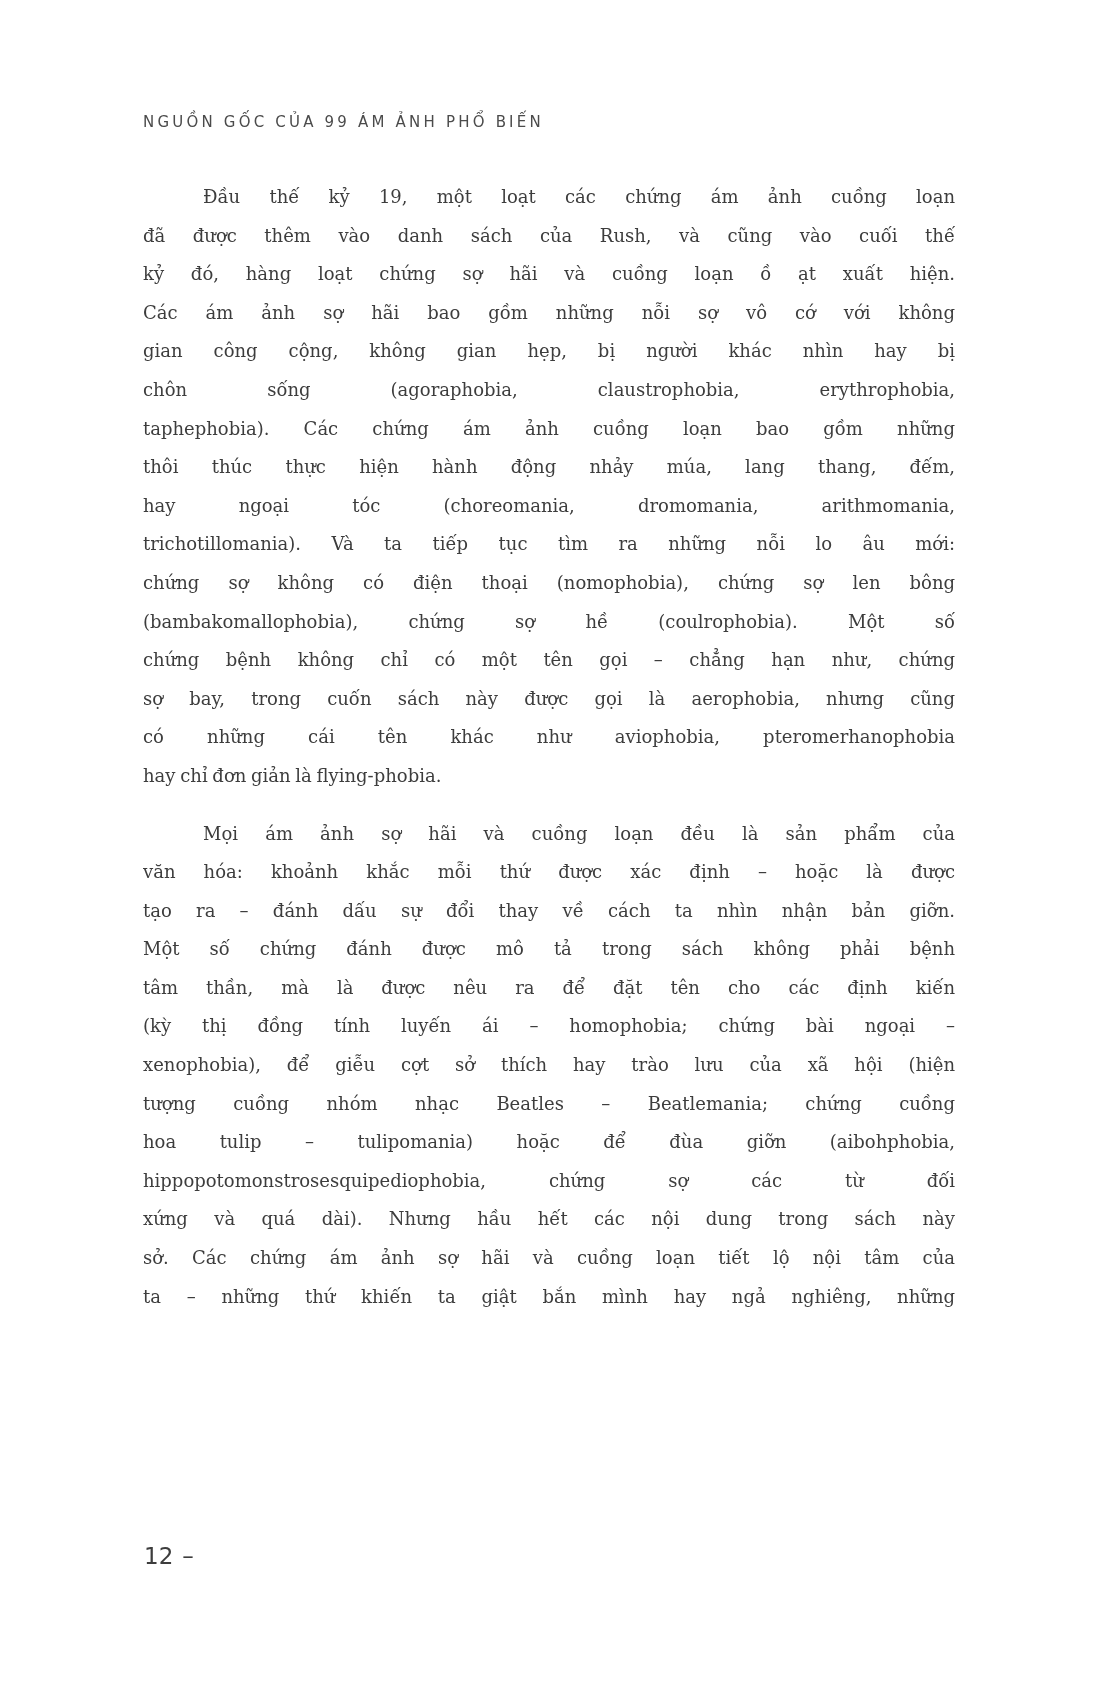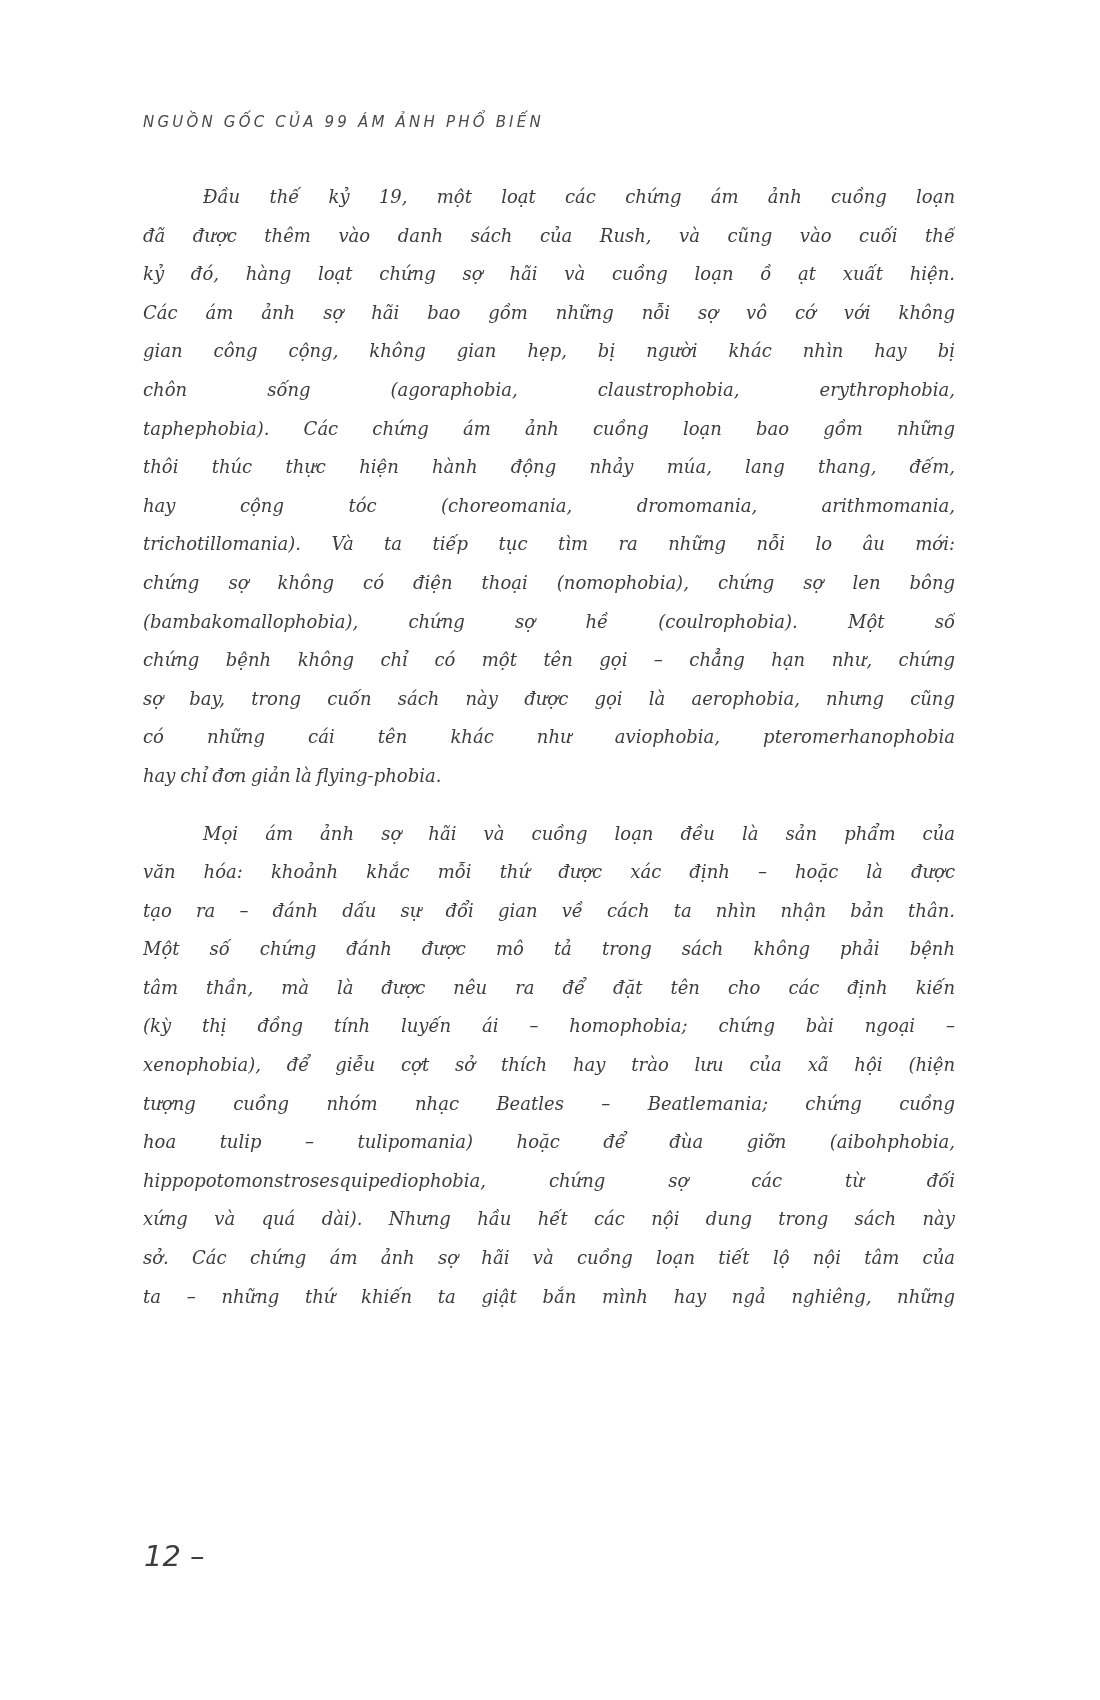--- a/index.html
+++ b/index.html
@@ -8,21 +8,20 @@
     background: #e8e8e8;
   }
   .page {
     position: relative;
     width: 1100px;
     height: 1700px;
     margin: 0 auto;
     background: var(--bg, #ffffff);
     overflow: hidden;
     font-family: "DejaVu Serif", serif;
-    font-style: italic;
   }
   .running-header {
     position: absolute;
     left: 143px;
     top: 111px;
     font-family: "DejaVu Sans", "Liberation Sans", sans-serif;
     font-size: 15px;
     line-height: 22px;
     letter-spacing: 3.2px;
     color: var(--header-color, #4b4b4b);
@@ -52,21 +51,21 @@
   .line.first { padding-left: 60px; }
   .line.last {
     text-align: center;
     text-align-last: left;
   }
   .page-footer {
     position: absolute;
     left: 144px;
     top: 1541px;
     font-family: "DejaVu Sans", "Liberation Sans", sans-serif;
-    font-size: 29px;
+    font-size: 23px;
     line-height: 30px;
     color: var(--text-color, #3d3d3d);
     white-space: nowrap;
     text-align: center;
   }
   .page-footer .dash { margin-left: 9px; }
 </style>
 </head>
 <body>
 
@@ -77,33 +76,33 @@
   <div class="body-text">
       <div class="para">
         <div class="line first">Đầu thế kỷ 19, một loạt các chứng ám ảnh cuồng loạn</div>
         <div class="line">đã được thêm vào danh sách của Rush, và cũng vào cuối thế</div>
         <div class="line">kỷ đó, hàng loạt chứng sợ hãi và cuồng loạn ồ ạt xuất hiện.</div>
         <div class="line">Các ám ảnh sợ hãi bao gồm những nỗi sợ vô cớ với không</div>
         <div class="line">gian công cộng, không gian hẹp, bị người khác nhìn hay bị</div>
         <div class="line">chôn sống (agoraphobia, claustrophobia, erythrophobia,</div>
         <div class="line">taphephobia). Các chứng ám ảnh cuồng loạn bao gồm những</div>
         <div class="line">thôi thúc thực hiện hành động nhảy múa, lang thang, đếm,</div>
-        <div class="line">hay cộng tóc (choreomania, dromomania, arithmomania,</div>
+        <div class="line">hay ngoại tóc (choreomania, dromomania, arithmomania,</div>
         <div class="line">trichotillomania). Và ta tiếp tục tìm ra những nỗi lo âu mới:</div>
         <div class="line">chứng sợ không có điện thoại (nomophobia), chứng sợ len bông</div>
         <div class="line">(bambakomallophobia), chứng sợ hề (coulrophobia). Một số</div>
         <div class="line">chứng bệnh không chỉ có một tên gọi – chẳng hạn như, chứng</div>
         <div class="line">sợ bay, trong cuốn sách này được gọi là aerophobia, nhưng cũng</div>
         <div class="line">có những cái tên khác như aviophobia, pteromerhanophobia</div>
         <div class="line last">hay chỉ đơn giản là flying-phobia.</div>
       </div>
       <div class="para">
         <div class="line first">Mọi ám ảnh sợ hãi và cuồng loạn đều là sản phẩm của</div>
         <div class="line">văn hóa: khoảnh khắc mỗi thứ được xác định – hoặc là được</div>
-        <div class="line">tạo ra – đánh dấu sự đổi gian về cách ta nhìn nhận bản thân.</div>
+        <div class="line">tạo ra – đánh dấu sự đổi thay về cách ta nhìn nhận bản giỡn.</div>
         <div class="line">Một số chứng đánh được mô tả trong sách không phải bệnh</div>
         <div class="line">tâm thần, mà là được nêu ra để đặt tên cho các định kiến</div>
         <div class="line">(kỳ thị đồng tính luyến ái – homophobia; chứng bài ngoại –</div>
         <div class="line">xenophobia), để giễu cợt sở thích hay trào lưu của xã hội (hiện</div>
         <div class="line">tượng cuồng nhóm nhạc Beatles – Beatlemania; chứng cuồng</div>
         <div class="line">hoa tulip – tulipomania) hoặc để đùa giỡn (aibohphobia,</div>
         <div class="line">hippopotomonstrosesquipediophobia, chứng sợ các từ đối</div>
         <div class="line">xứng và quá dài). Nhưng hầu hết các nội dung trong sách này</div>
         <div class="line">sở. Các chứng ám ảnh sợ hãi và cuồng loạn tiết lộ nội tâm của</div>
         <div class="line">ta – những thứ khiến ta giật bắn mình hay ngả nghiêng, những</div>

